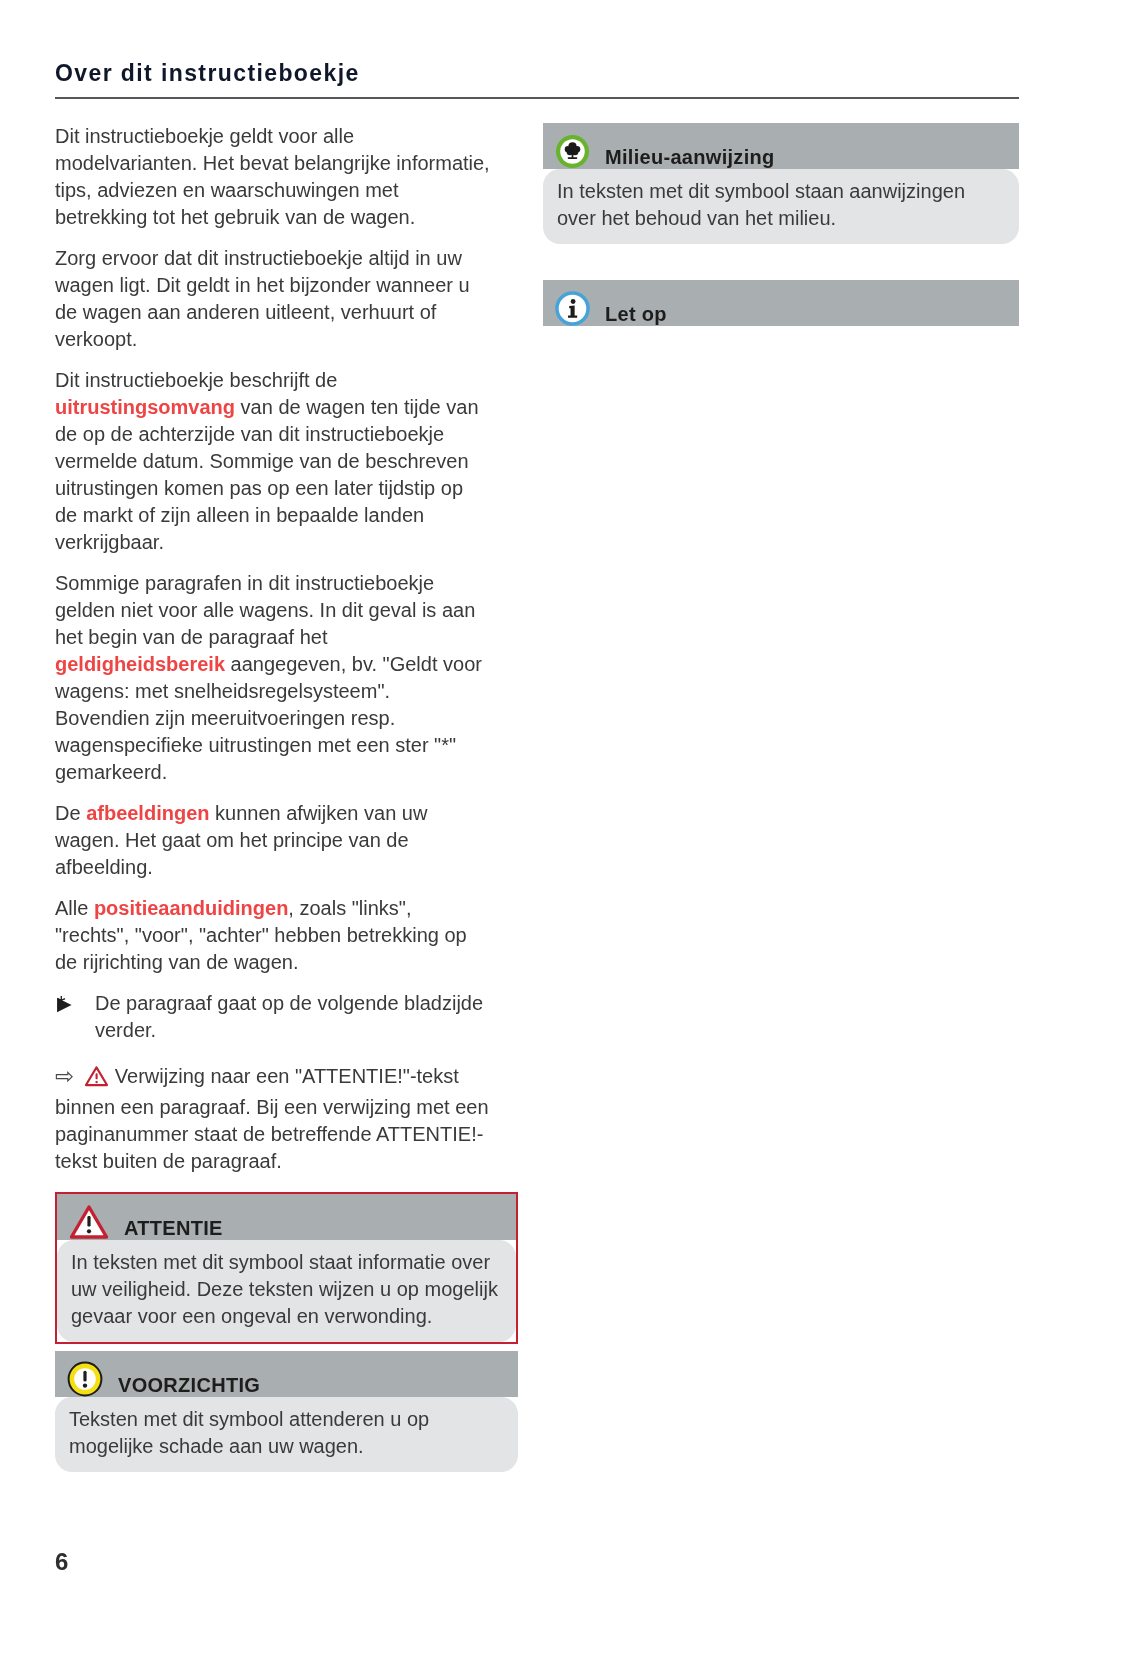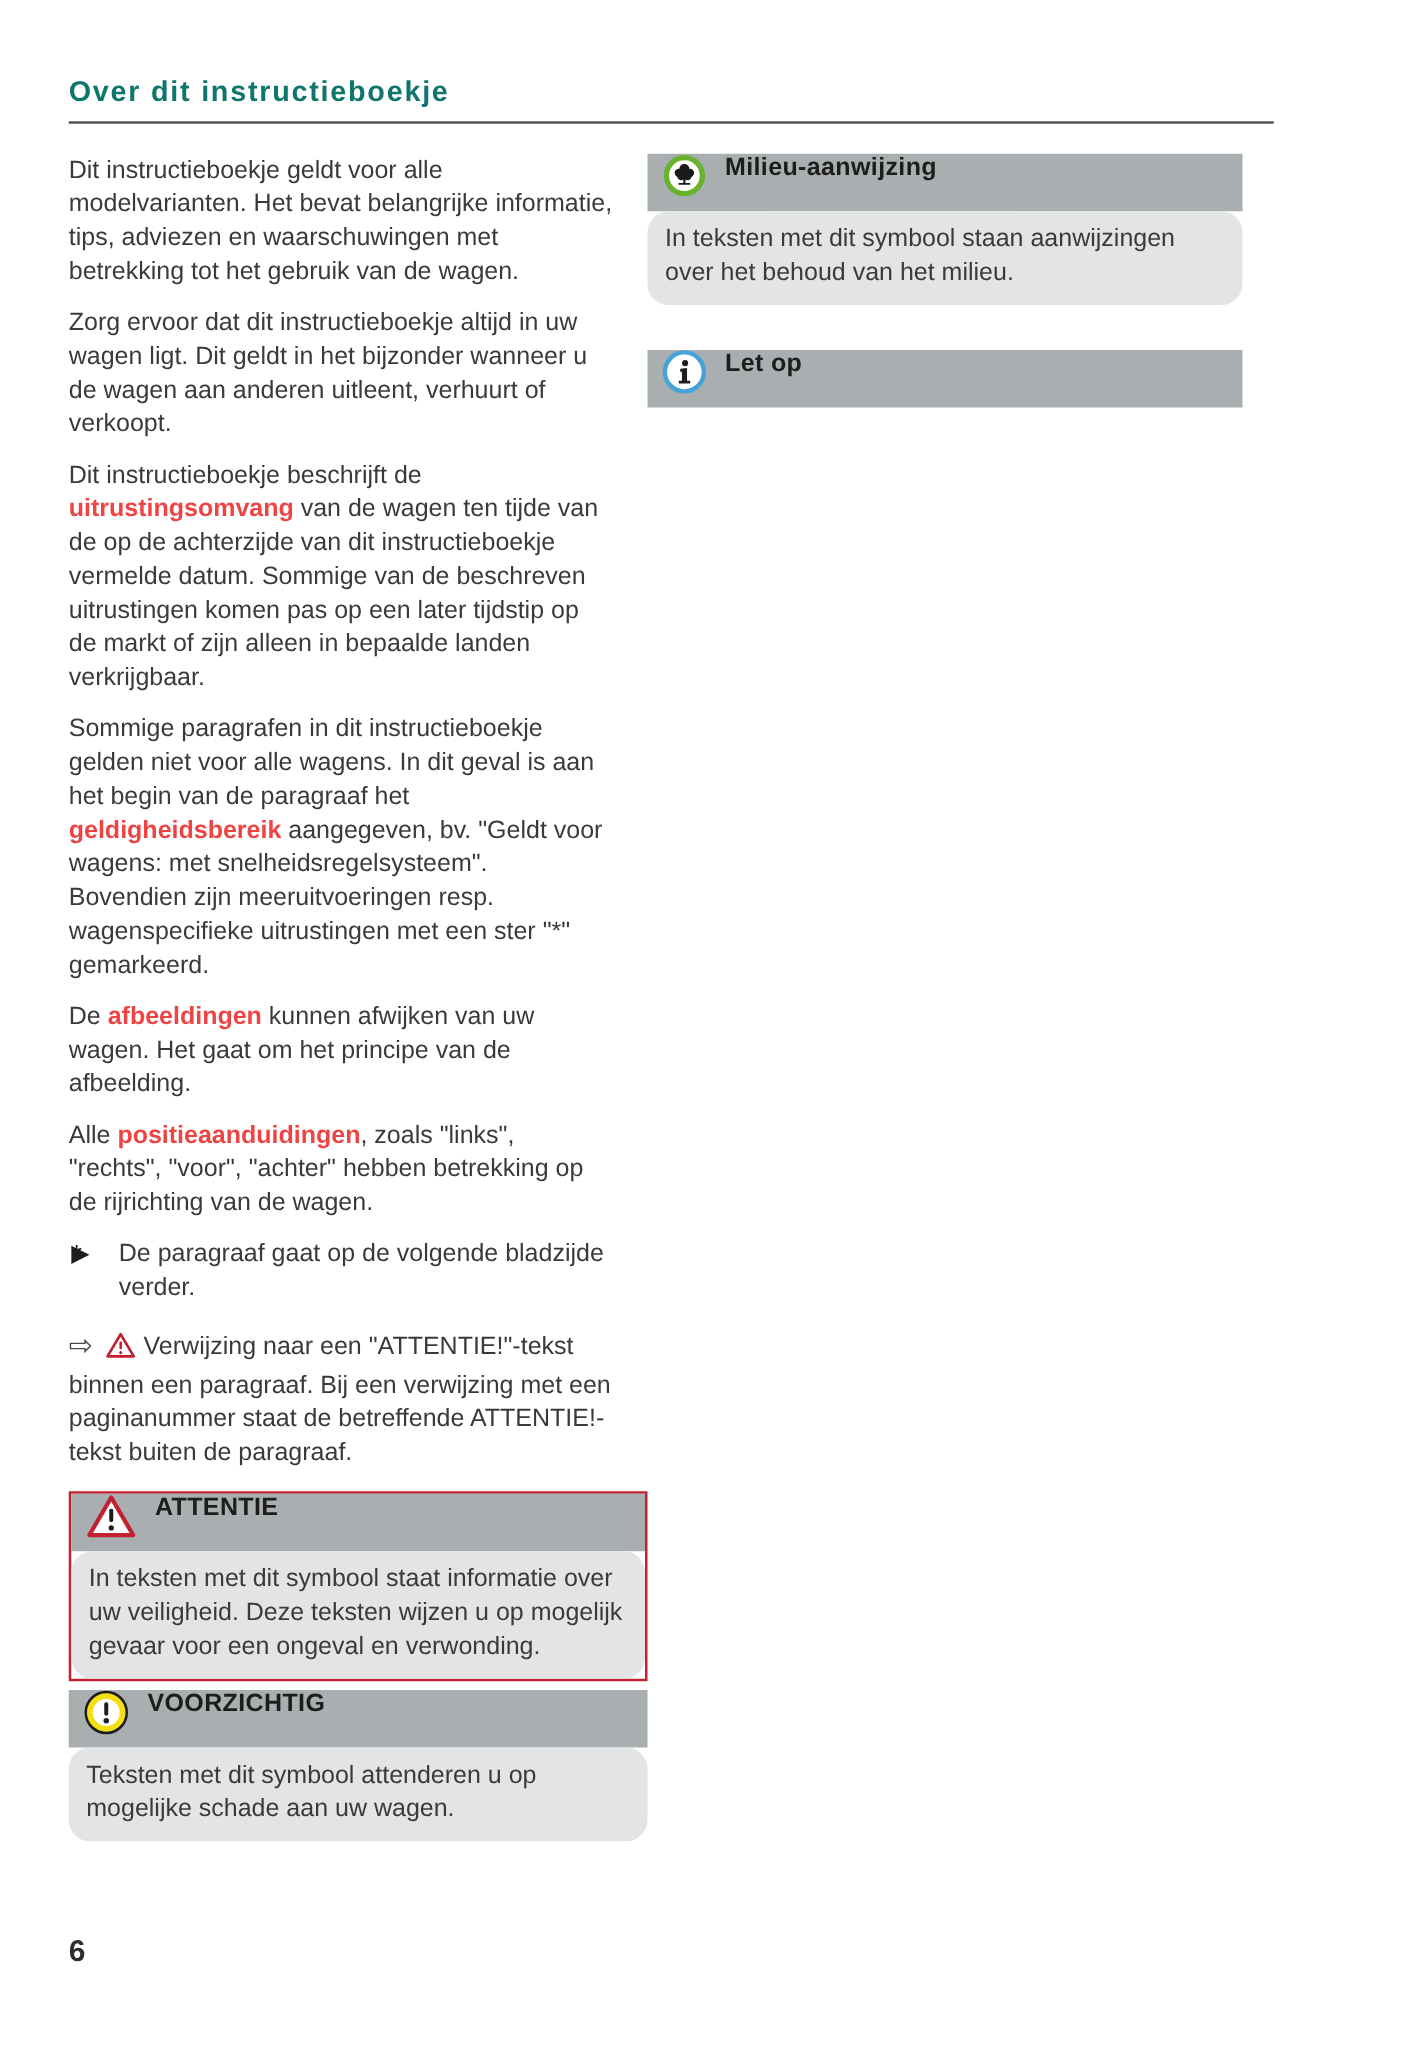--- a/index.html
+++ b/index.html
@@ -9,26 +9,26 @@
     background:#ffffff;
     font-family:"Liberation Sans","DejaVu Sans",sans-serif;
     color:#3a3a3a;
     box-sizing:border-box;
     padding:60px 123px 0 55px;
     overflow:hidden;
   }
   h1.title {
     margin:0; padding:0;
     font-size:23px; font-weight:700; letter-spacing:1.4px;
-    color:#0f766e;
+    color:#0f172a;
   }
   .title-rule {
     height:2px; background:#55565a; margin-top:10px;
   }
-  .columns { display:flex; margin-top:24px; }
+  .columns { display:flex; gap:25px; margin-top:24px; }
   .col-left  { width:463px; flex:0 0 463px; }
   .col-right { width:476px; flex:0 0 476px; }
 
   p.body-par {
     margin:0 0 14px 0; padding:0 28px 0 0;
     font-size:20px; line-height:27px;
   }
   p.body-par b { color:#ef4444; }
 
   ul.legend-list { list-style:none; margin:6px 0 14px 0; padding:0; }
@@ -44,21 +44,21 @@
 
   p.ref { margin:18px 0 0 0; padding:0 10px 0 0; font-size:20px; line-height:27px; }
   .ref-arrow {
     font-size:23px; color:#4a4a4a; margin-right:4px;
     position:relative; top:1px;
   }
   .ref-tri { display:inline-block; vertical-align:-4px; margin-right:6px; }
 
   .callout { margin-top:17px; }
   .callout-header {
-    display:flex; align-items:flex-start; gap:15px;
+    display:flex; align-items:flex-end; gap:15px;
     background:var(--header-gray); height:46px;
     padding:0 12px; box-sizing:border-box;
   }
   .callout-header .label {
     font-size:20px; font-weight:700; color:#1d1d1b; letter-spacing:0.3px;
   }
   .callout-body {
     background:var(--body-gray);
     padding:9px 14px 12px 14px;
     font-size:20px; line-height:27px;border-radius:17px;

